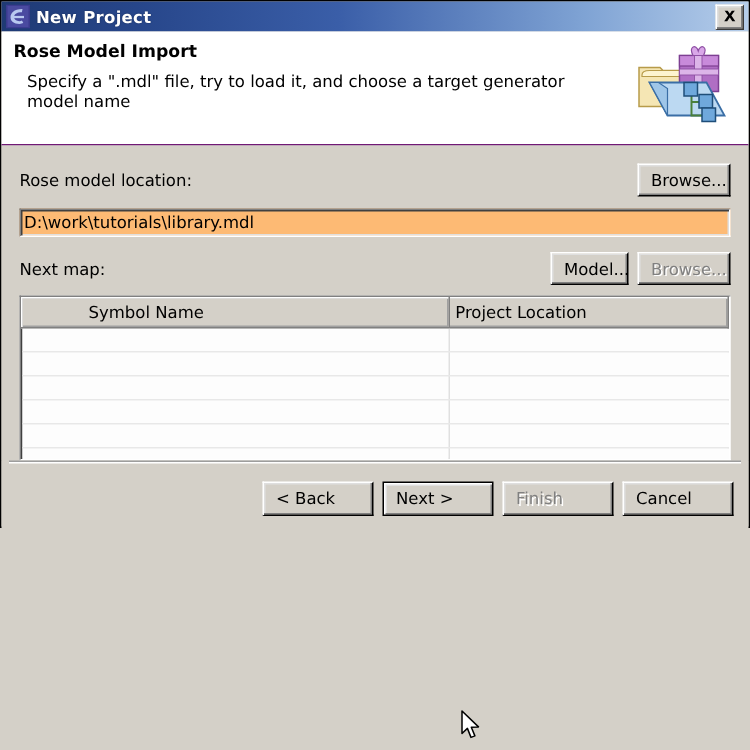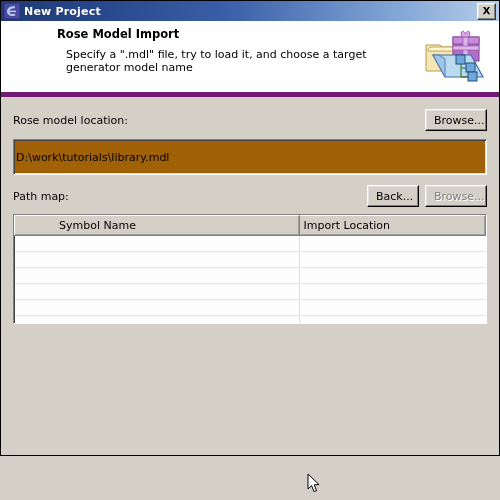--- a/index.html
+++ b/index.html
@@ -12,21 +12,21 @@
     overflow: hidden;
     font-family: "DejaVu Sans", "Liberation Sans", sans-serif;
     font-size: 11px;
     background: #d4d0c8;
   }
 
   .window {
     position: absolute;
     left: 0; top: 0;
     width: 500px;
-    height: 456px;
+    height: 352px;
     box-sizing: border-box;
     border: 1px solid #000;
     background: #d4d0c8;
     display: flex;
     flex-direction: column;
   }
 
   
   .titlebar {
     height: 20px;
@@ -67,24 +67,23 @@
   }
   .close-btn svg { display: block; }
 
   
   .header {
     background: #ffffff;
     height: 76px;
     min-height: 76px;
     box-sizing: border-box;
     position: relative;
-    border-bottom: 5px solid #701a75;
+    border-bottom: 1px solid #701a75;
     display: flex;
     align-items: flex-start;
-    padding-left: 48px;
   }
   .header-text {
     padding: 6px 0 0 8px;
     flex: 1 1 auto;
   }
   .header-title {
     font-weight: bold;
     font-size: 11.5px;
     color: #000;
     margin-bottom: 7px;
@@ -120,28 +119,28 @@
   .row {
     display: flex;
     align-items: center;
     justify-content: space-between;
   }
 
   .textfield {
     box-sizing: border-box;
     width: 100%;
     height: 19px;
-    background: #a16207;
+    background: #fdba74;
     border: 1px solid;
     border-color: #808080 #ffffff #ffffff #808080;
     box-shadow: inset 1px 1px 0 #404040, inset -1px -1px 0 #dfdfdf;
     font-family: "DejaVu Sans", "Liberation Sans", sans-serif;
     font-size: 11px;
     color: #000;
-    padding: 17px 2px;
+    padding: 0 2px;
     line-height: 17px;
     outline: none;
   }
 
   .btn {
     box-sizing: border-box;
     background: #d4d0c8;
     border: 1px solid;
     border-color: #ffffff #000000 #000000 #ffffff;
     box-shadow: inset -1px -1px 0 #808080, inset 1px 1px 0 #dfdfdf;
@@ -299,33 +298,33 @@
     <div class="row" style="margin-top:12px;gap:35px;">
       <span class="lbl">Rose model location:</span>
       <button class="btn" style="width:62px;">Browse...</button>
     </div>
 
     <div style="margin-top:8px;">
       <input class="textfield" type="text" value="D:\work\tutorials\library.mdl" style="">
     </div>
 
     <div class="row" style="margin-top:10px;">
-      <span class="lbl">Path map:</span>
+      <span class="lbl">Next map:</span>
       <span style="display:flex; gap:6px;">
-        <button class="btn" style="width:52px;">Back...</button>
+        <button class="btn" style="width:52px;">Model...</button>
         <button class="btn disabled" style="width:62px;">Browse...</button>
       </span>
     </div>
 
     <div class="table-wrap" style="margin-top:7px;">
       <table class="grid">
         <thead>
           <tr>
             <th style="width:50%;padding-left:44px;">Symbol Name</th>
-            <th>Import Location</th>
+            <th>Project Location</th>
           </tr>
         </thead>
         <tbody id="grid-body">
             <tr>
               <td></td>
               <td class="last"></td>
             </tr>
             <tr>
               <td></td>
               <td class="last"></td>
@@ -347,20 +346,29 @@
               <td class="last"></td>
             </tr>
           </tbody>
       </table>
     </div>
 
 
 
   </div>
 
+  <div class="footer">
+    <div class="footer-sep"></div>
+    <div class="footer-btns">
+      <button class="btn">&lt; Back</button>
+      <button class="btn default">Next &gt;</button>
+      <button class="btn disabled">Finish</button>
+      <button class="btn">Cancel</button>
+    </div>
+  </div>
 
   <div class="cursor">
     <svg width="14" height="21" viewBox="0 0 14 21">
       <path d="M1 1 L1 16 L4.6 12.6 L7 18.6 L9.6 17.6 L7.2 11.8 L12 11.6 Z" fill="#ffffff" stroke="#000000" stroke-width="1" stroke-linejoin="round"></path>
     </svg>
   </div>
 
 </div>
 
 </body></html>

